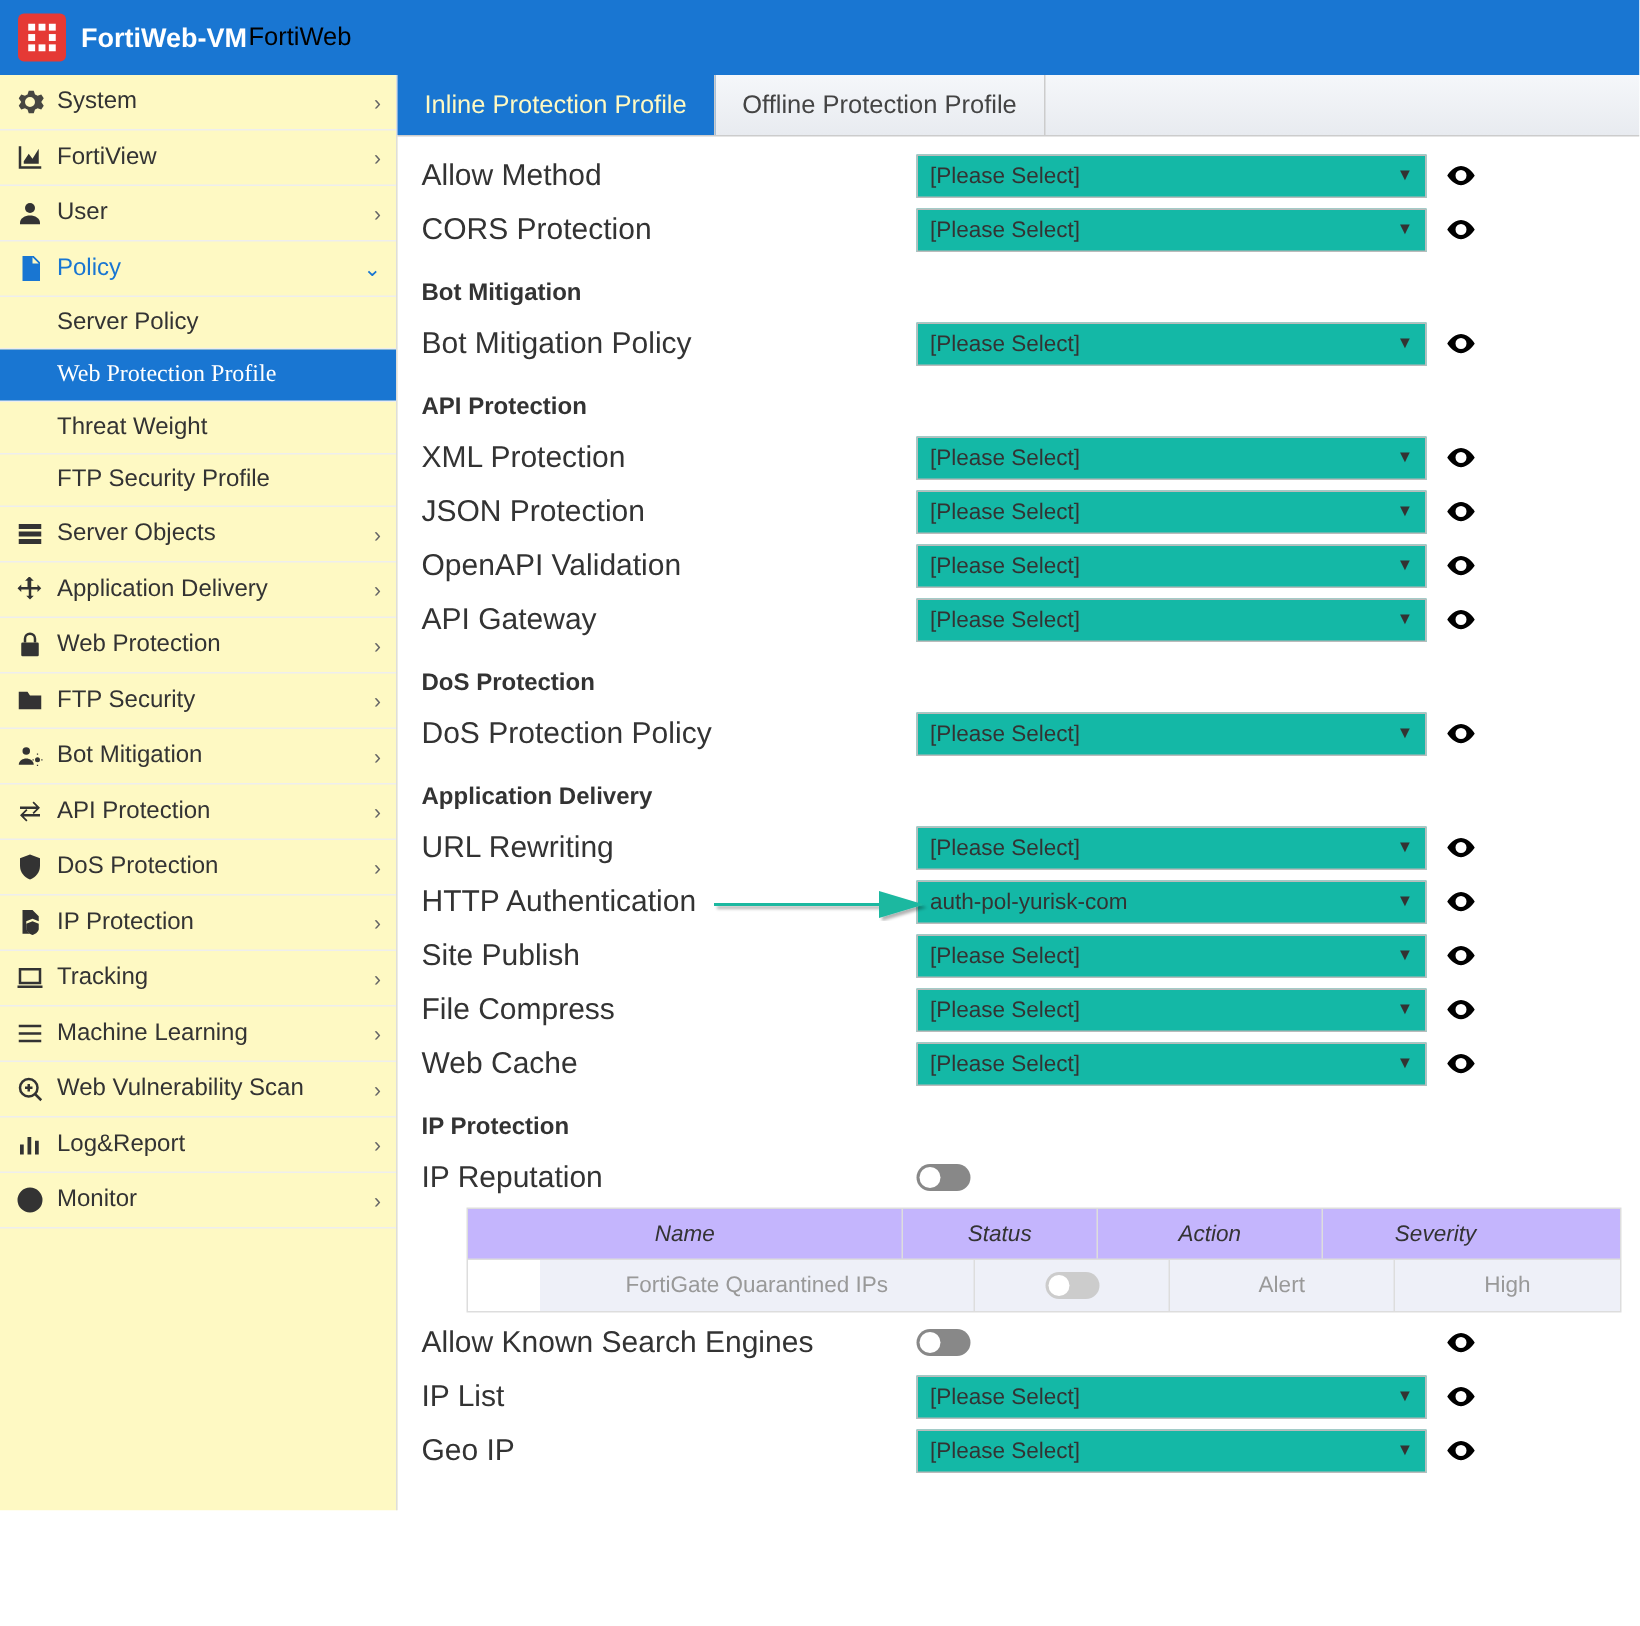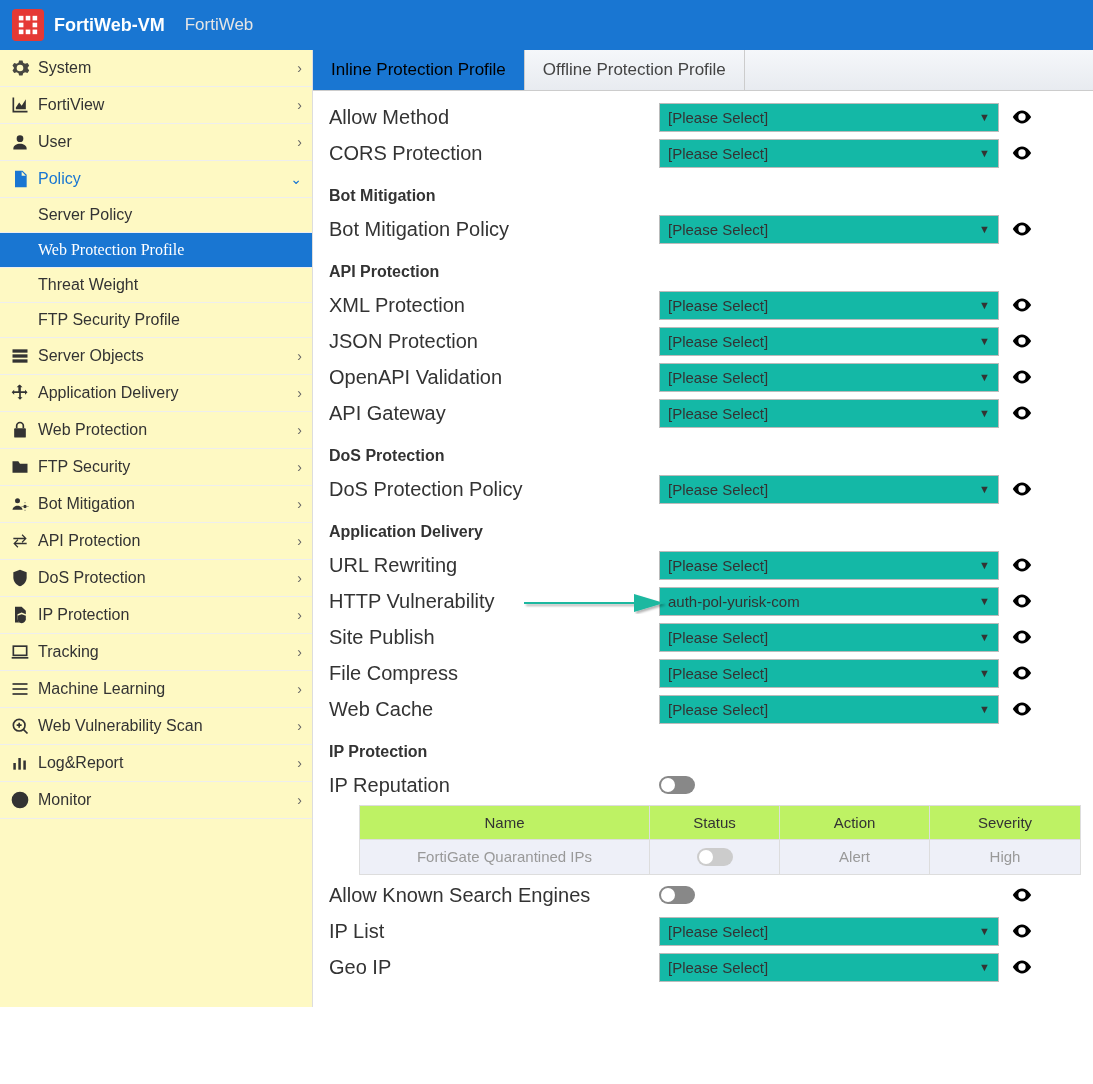--- a/index.html
+++ b/index.html
@@ -1,53 +1,53 @@
 <!DOCTYPE html>
 <html><head>
 <meta charset="utf-8">
 <style>
 * { box-sizing: border-box; margin: 0; padding: 0; }
 body { font-family: -apple-system, BlinkMacSystemFont, "Segoe UI", Arial, sans-serif; font-size: 15px; color: #333; background: #fff; width: 1093px; }
 .header { background: #1976d2; color: #fff; height: 50px; display: flex; align-items: center; padding: 0 12px; }
 .header-logo { width: 32px; height: 32px; background: #e53935; border-radius: 4px; display: flex; align-items: center; justify-content: center; margin-right: 10px; }
 .header-logo svg { width: 22px; height: 22px; }
-.header-title { font-size: 18px; font-weight: 600; margin-right: 20px; }
-.header-subtitle { font-size: 17px; color: #e5e5e5; }
+.header-title { font-size: 18px; font-weight: 600; margin-right: 1px; }
+.header-subtitle { font-size: 17px; color: #000000; }
 .main { display: flex; }
 .sidebar { width: 318px; background: #fef9c3; border-right: 1px solid #ddd; }
 .nav-item { display: flex; align-items: center; padding: 8px 10px; cursor: pointer; font-size: 16px; color: #333; border-bottom: 1px solid #eee; }
 .nav-item.active { color: #1976d2; }
 .nav-item.selected { background: #1976d2; color: #fff; font-family: Liberation Serif, serif; }
 .nav-icon { width: 20px; height: 20px; margin-right: 8px; display: inline-flex; align-items: center; justify-content: center; flex-shrink: 0; }
 .nav-label { flex: 1; }
 .nav-chevron { font-size: 14px; color: #666; }
 .nav-item.active .nav-chevron { color: #1976d2; }
 .nav-sub { padding-left: 38px; }
 .content { flex: 1; padding: 0; }
 .tabs { display: flex; background: linear-gradient(#f5f7fa, #e8ebf0); border-bottom: 1px solid #ccc; }
 .tab { padding: 10px 18px; font-size: 17px; cursor: pointer; border-right: 1px solid #ccc; }
-.tab.active { background: #1976d2; color: #000000; }
+.tab.active { background: #1976d2; color: #fef9c3; }
 .tab.inactive { color: #444; }
 .form-body { padding: 6px 12px 20px 16px; }
 .form-row { display: flex; align-items: center; margin: 4px 0; min-height: 32px; }
 .form-label { width: 330px; font-size: 20px; color: #333; }
 .form-control-wrap { flex: 1; display: flex; align-items: center; }
 .select-box { flex: 1; max-width: 340px; border: 1px solid #bbb; background: #14b8a6; padding: 5px 8px; font-size: 15px; display: flex; align-items: center; justify-content: space-between; cursor: pointer; }
 .select-caret { font-size: 11px; color: #333; }
 .eye-btn { width: 26px; height: 26px; margin-left: 10px; display: flex; align-items: center; justify-content: center; cursor: pointer; }
 .eye-btn svg { width: 22px; height: 22px; }
 .section-title { font-weight: 700; font-size: 16px; margin: 18px 0 8px 0; }
 .toggle { width: 36px; height: 18px; background: #888; border-radius: 9px; position: relative; cursor: pointer; }
 .toggle::after { content: ''; position: absolute; width: 14px; height: 14px; background: #fff; border-radius: 50%; top: 2px; left: 2px; }
 .toggle.off::after { left: 2px; }
 .toggle.disabled { background: #ccc; }
 .ip-table { margin: 4px 0 4px 30px; border: 1px solid #ddd; }
-.ip-table-header { display: flex; background: #bef264; border-bottom: 1px solid #ddd; }
+.ip-table-header { display: flex; background: #c4b5fd; border-bottom: 1px solid #ddd; font-style: italic; }
 .ip-table-header > div { padding: 8px 10px; font-size: 15px; text-align: center; border-right: 1px solid #ddd; }
-.ip-table-row { display: flex; background: #eef0f8; color: #999; }
+.ip-table-row { display: flex; background: #eef0f8; color: #999; margin-left: 48px; }
 .ip-table-row > div { padding: 8px 10px; font-size: 15px; text-align: center; border-right: 1px solid #ddd; }
 .col-name { width: 290px; }
 .col-status { width: 130px; }
 .col-action { width: 150px; }
 .col-severity { width: 150px; border-right: none !important; }
 .content-wrap { position: relative; }
 </style>
 </head>
 <body>
 
@@ -388,21 +388,21 @@
         </div>
         <div class="form-row" style="position:relative">
           <svg style="position:absolute;left:190px;top:2px;pointer-events:none" width="150" height="30">
             <defs>
               <filter id="sh">
                 <feDropShadow dx="2" dy="2" stdDeviation="1" flood-opacity="0.3"></feDropShadow>
               </filter>
             </defs>
             <path d="M5 15 L115 15 L115 7 L145 16 L115 25 L115 17 L5 17 Z" fill="#1cb8a0" filter="url(#sh)"></path>
           </svg>
-          <div class="form-label">HTTP Vulnerability</div>
+          <div class="form-label">HTTP Authentication</div>
           <div class="form-control-wrap">
             <div class="select-box">
               <span>auth-pol-yurisk-com</span>
               <span class="select-caret">▼</span>
             </div>
             <div class="eye-btn">
               <svg viewBox="0 0 24 24" fill="#000">
                 <path d="M12 5C6 5 2 12 2 12s4 7 10 7 10-7 10-7-4-7-10-7zm0 11a4 4 0 110-8 4 4 0 010 8z"></path>
               </svg>
             </div>

